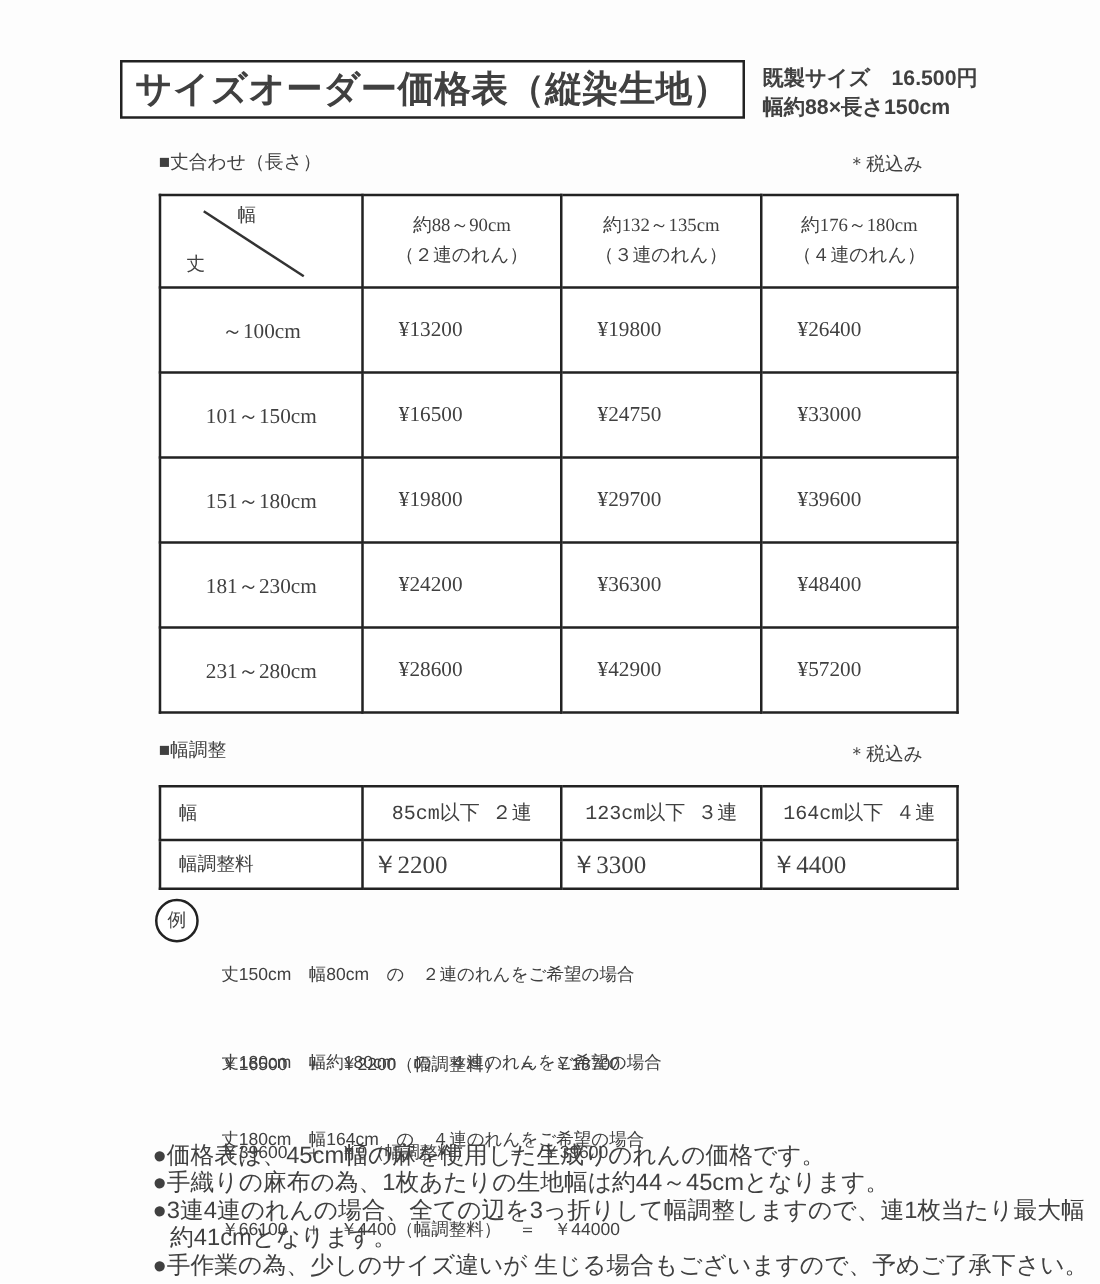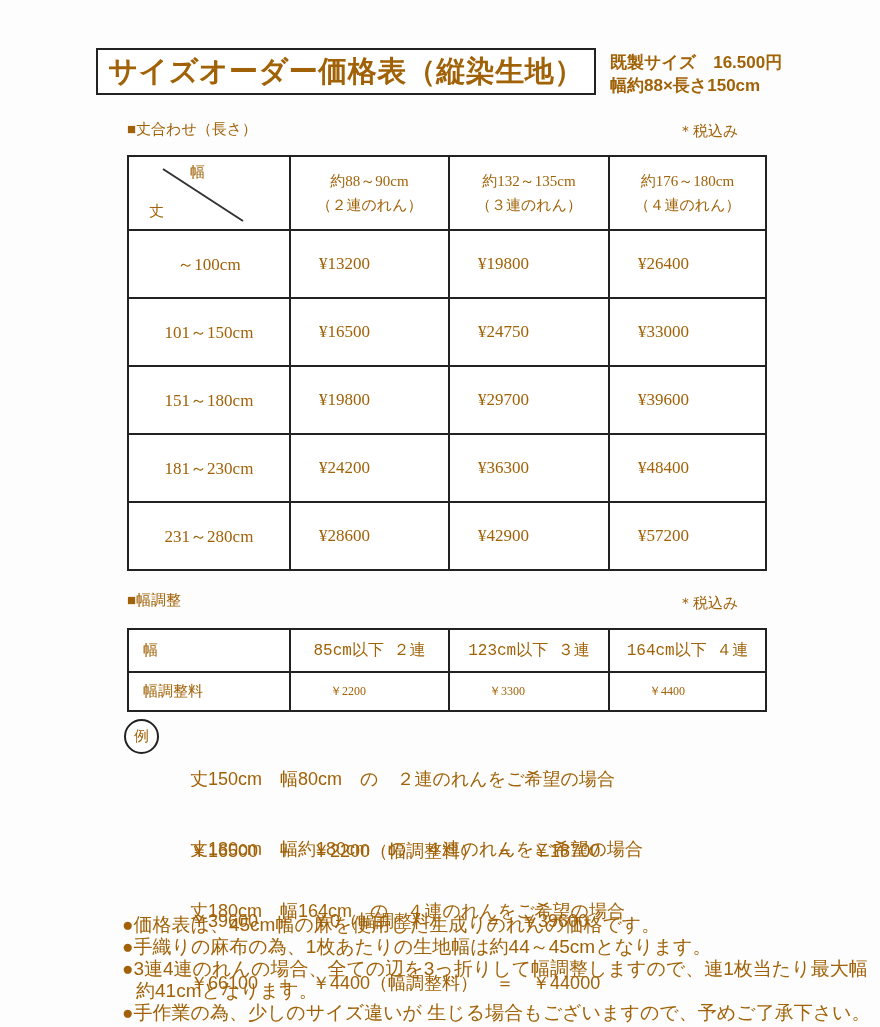--- a/index.html
+++ b/index.html
@@ -1,21 +1,21 @@
 <!DOCTYPE html>
 <html lang="ja"><head>
 <meta charset="utf-8">
 <style>
   html, body { margin: 0; padding: 0; background: #ffffff; }
   .page {
     position: relative;
     width: 880px;
     height: 1027px;
     background: #fdfdfd;
-    color: #a16207;
+    color: #404040;
     font-family: "Liberation Sans", sans-serif;
     overflow: hidden;
   }
 
   
   .title-box {
     position: absolute; left: 96px; top: 48px;
     width: 500px; height: 47px;
     border: 2px solid #222;
     box-sizing: border-box;
@@ -67,31 +67,31 @@
   .t2 .data-row { height: 39px; }
   .t2 .labelcol {
     font-size: 15px; text-align: left; padding-left: 14px; vertical-align: middle;
   }
   .t2 .whead {
     font-family: Liberation Mono, monospace;
     font-size: 16px; text-align: center; vertical-align: middle;
   }
   .t2 .wprice {
     font-family: "Liberation Serif", serif;
-    font-size: 12px; text-align: left; padding-left: 39px; vertical-align: middle;
+    font-size: 20px; text-align: left; padding-left: 7px; vertical-align: middle;
   }
 
   
   .example-mark {
     position: absolute; left: 124px; top: 719px;
     width: 35px; height: 35px; border: 2px solid #222; border-radius: 50%;
     box-sizing: border-box; background: #ffffff;
     display: flex; align-items: center; justify-content: center; font-size: 15px;
   }
-  .example { position: absolute; left: 190px; font-size: 18px; line-height: 24px; white-space: pre; }
+  .example { position: absolute; left: 177px; font-size: 14px; line-height: 24px; white-space: pre; }
   .ex1 { top: 719px; }
   .ex2 { top: 789px; }
   .ex3 { top: 851px; }
 
   
   .notes { position: absolute; left: 122px; top: 914px; font-size: 19px; line-height: 22px; }
   .note { white-space: pre; }
   .note.indent { padding-left: 14px; }
 </style>
 </head>

